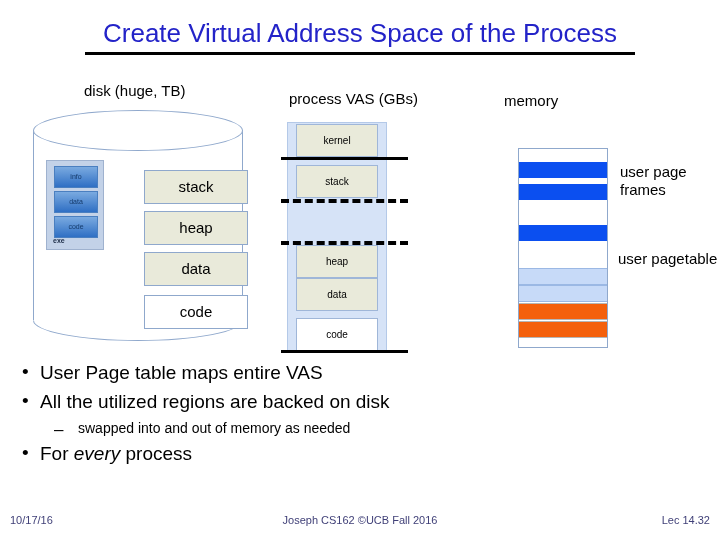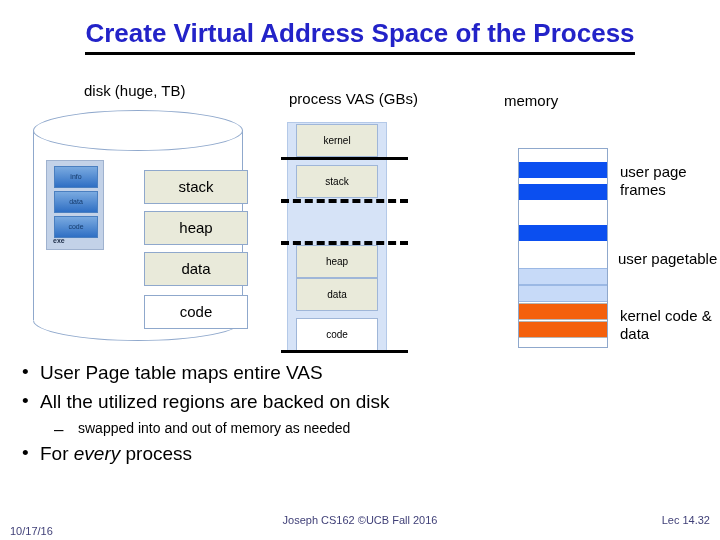--- a/index.html
+++ b/index.html
@@ -6,21 +6,21 @@
   body{
     width:720px;height:540px;background:#ffffff;
     font-family:"Liberation Sans", sans-serif;
     position:relative;overflow:hidden;
   }
   .slide{position:absolute;left:0;top:0;width:720px;height:540px;}
 
   
   #title{
     position:absolute;left:0;top:18px;width:720px;text-align:center;
-    font-size:26px;color:#2323c8;font-weight:bold;letter-spacing:0px;
+    font-size:26px;color:#2323c8;font-weight:normal;letter-spacing:0px;
     white-space:nowrap;
   }
   #title-rule{
     position:absolute;left:85px;top:52px;width:550px;height:3px;background:#000000;
   }
 
   
   .caption{position:absolute;font-size:15px;color:#000000;white-space:nowrap;}
   #cap-disk{left:84px;top:82px;}
   #cap-vas{left:289px;top:90px;}
@@ -168,26 +168,25 @@
       <div class="mband blue" style="top: 13px; height: 16px;"></div>
       <div class="mband blue" style="top: 35px; height: 16px;"></div>
       <div class="mband blue" style="top: 76px; height: 16px;"></div>
       <div class="mband lblue" style="top: 119px; height: 17px;"></div>
       <div class="mband lblue" style="top: 136px; height: 17px;"></div>
       <div class="mband orange" style="top: 154px; height: 17px;"></div>
       <div class="mband orange" style="top: 172px; height: 17px;"></div>
     </div>
   <div class="mem-label" id="mlab-frames">user page frames</div>
   <div class="mem-label" id="mlab-pagetable">user pagetable</div>
-  <div class="mem-label" id="mlab-kernel">kernel code &amp; data</div>
 
   <div id="bullets">
     <p class="b1">User Page table maps entire VAS</p>
     <p class="b1">All the utilized regions are backed on disk</p>
     <p class="b2">swapped into and out of memory as needed</p>
     <p class="b1"><span>For </span><span class="ital">every</span><span> process</span></p>
   </div>
 
-  <div class="foot" id="foot-date" style="color: rgb(63, 63, 119); margin-top: 11px;">10/17/16</div>
+  <div class="foot" id="foot-date" style="color: rgb(63, 63, 119);">10/17/16</div>
   <div class="foot" id="foot-center" style="color: rgb(63, 63, 119);">Joseph CS162 ©UCB Fall 2016</div>
   <div class="foot" id="foot-lec" style="color: rgb(63, 63, 119);">Lec 14.32</div>
 
 </div>
 
 </body></html>

